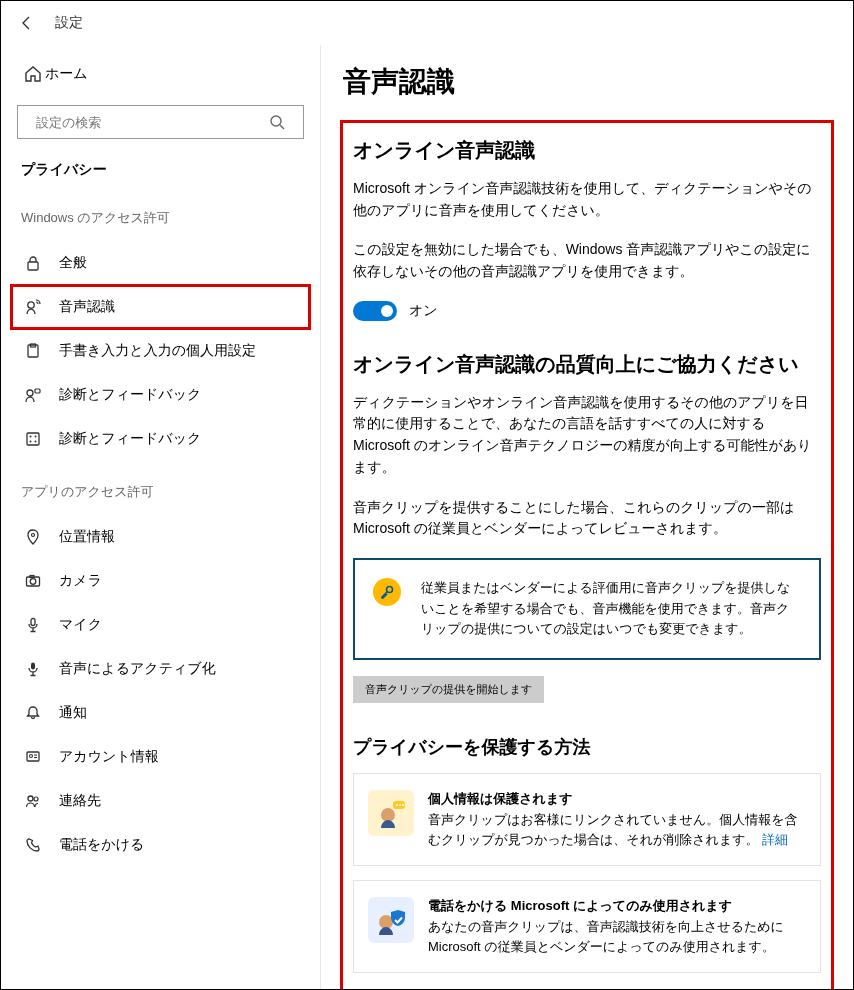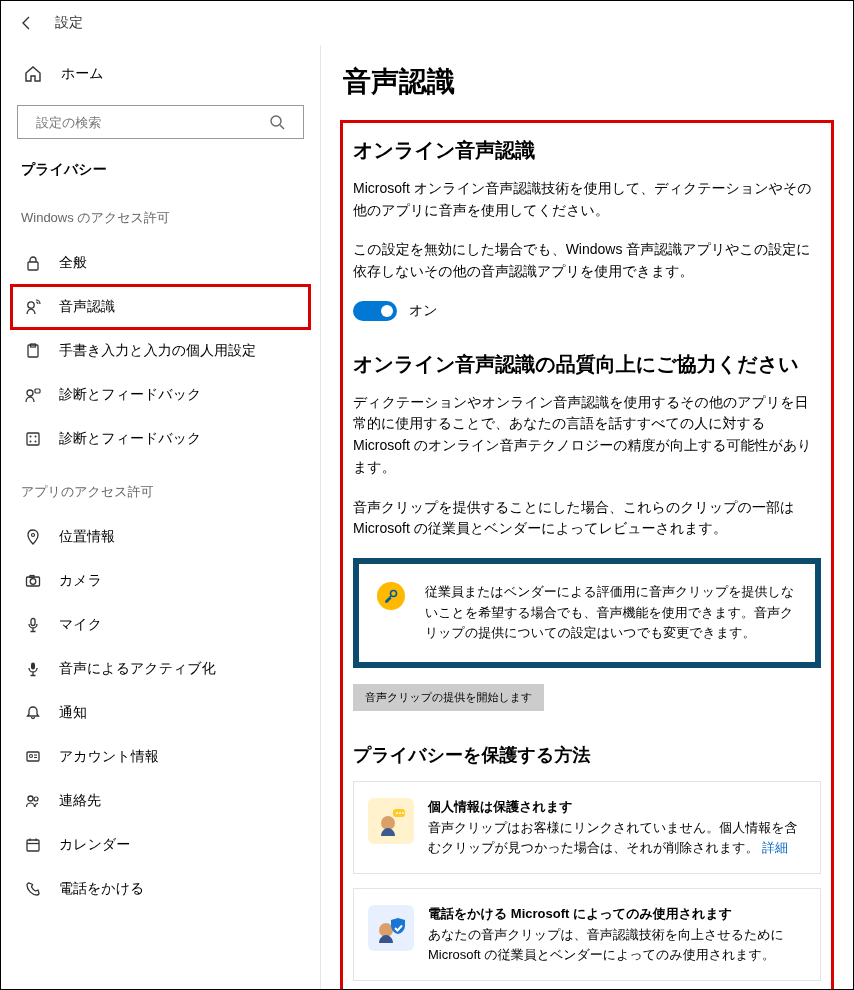--- a/index.html
+++ b/index.html
@@ -4,39 +4,39 @@
 <style>
 * { box-sizing: border-box; margin: 0; padding: 0; }
 body { font-family: "Yu Gothic UI", "Meiryo", sans-serif; background: #fff; color: #000; width: 854px; height: 990px; overflow: hidden; display: flex; flex-direction: column; border: 1px solid #000; }
 .titlebar { height: 44px; display: flex; align-items: center; padding: 0 12px; }
 .back-btn { width: 28px; height: 28px; display: flex; align-items: center; justify-content: center; margin-right: 14px; }
 .titlebar-title { font-size: 14px; color: #333; }
 .app { display: flex; flex: 1; overflow: hidden; }
 .sidebar { width: 320px; padding: 8px 10px 0 10px; display: flex; flex-direction: column; border-right: 1px solid #e6e6e6; }
 .home-row { display: flex; align-items: center; height: 42px; padding-left: 10px; margin-bottom: 6px; }
 .home-row .icon-wrap { width: 24px; display: flex; justify-content: center; }
-.home-row .lbl { margin-left: 16px; font-size: 14px; }
+.home-row .lbl { margin-left: 0; font-size: 14px; }
 .search-box { height: 34px; border: 1px solid #999; display: flex; align-items: center; padding: 0 18px; margin: 4px 6px 18px 6px; }
 .search-box input { border: none; outline: none; flex: 1; font-size: 13px; background: transparent; }
 .sidebar-heading { font-size: 14px; font-weight: 600; margin: 4px 0 24px 10px; }
 .group-label { font-size: 13px; color: #666; margin: 6px 0 14px 10px; }
 .nav-item { display: flex; align-items: center; height: 44px; padding-left: 10px; cursor: pointer; }
 .nav-item .icon-wrap { width: 24px; display: flex; justify-content: center; color: #222; }
 .nav-item .lbl { margin-left: 14px; font-size: 14px; }
 .nav-item.selected { outline: 3px solid #d90000; outline-offset: -2px; }
 .content { flex: 1; overflow-y: auto; padding: 18px 22px 20px 22px; }
 .page-title { font-size: 28px; font-weight: 600; margin-bottom: 22px; }
 .red-frame { outline: 3px solid #d90000; padding: 8px 10px 12px 10px; }
 .section-title { font-size: 20px; font-weight: 600; margin: 6px 0 14px 0; }
 .para { font-size: 14px; line-height: 1.55; margin-bottom: 18px; }
 .toggle-row { display: flex; align-items: center; margin-bottom: 30px; }
 .toggle { width: 44px; height: 20px; border-radius: 10px; background: #0078d4; position: relative; margin-right: 12px; }
 .toggle .knob { width: 12px; height: 12px; background: #fff; border-radius: 50%; position: absolute; top: 4px; right: 4px; }
 .toggle-label { font-size: 14px; }
-.info-box { border: 6px solid #0c4a6e; padding: 18px 18px; display: flex; margin: 10px 0 16px 0; }
+.info-box { border: 2px solid #0c4a6e; padding: 18px 18px; display: flex; margin: 10px 0 16px 0; }
 .info-box .cicon { width: 28px; height: 28px; border-radius: 50%; background: #ffb900; display: flex; align-items: center; justify-content: center; margin-right: 20px; flex-shrink: 0; }
 .info-box .txt { font-size: 13px; line-height: 1.6; }
 .gray-btn { display: inline-block; background: #ccc; padding: 6px 12px; font-size: 11px; margin-bottom: 26px; }
 .priv-card { border: 1px solid #e3e3e3; padding: 16px 14px; display: flex; margin-bottom: 14px; }
 .priv-card .pic { width: 46px; height: 46px; border-radius: 6px; background: #fff2cc; display: flex; align-items: center; justify-content: center; margin-right: 14px; flex-shrink: 0; position: relative; }
 .priv-card.card2 .pic { background: #e8f0ff; }
 .priv-card .pt { font-size: 13px; font-weight: 700; margin-bottom: 2px; }
 .priv-card .pd { font-size: 13px; line-height: 1.5; }
 .link { color: #0067c0; font-size: 13px; cursor: pointer; margin-top: 42px; }
 svg { display: block; }
@@ -192,31 +192,20 @@
             <circle cx="5.5" cy="5.5" r="2.5" fill="none" stroke="#333" stroke-width="1.3"></circle>
             <circle cx="11" cy="6" r="2" fill="none" stroke="#333" stroke-width="1.2"></circle>
             <path d="M1.5 14c0-2.5 2-4 4-4s4 1.5 4 4M10 14c0-2 1-3.5 3-3.5" fill="none" stroke="#333" stroke-width="1.2"></path>
           </svg>
         </span>
       <span class="lbl">連絡先</span>
     </div>
     <div class="nav-item">
       <span class="icon-wrap">
           <svg width="16" height="16" viewBox="0 0 16 16">
-            <rect x="2" y="3" width="12" height="11" rx="1" fill="none" stroke="#333" stroke-width="1.3"></rect>
-            <line x1="2" y1="6.5" x2="14" y2="6.5" stroke="#333" stroke-width="1.3"></line>
-            <line x1="5" y1="1.5" x2="5" y2="4" stroke="#333" stroke-width="1.3"></line>
-            <line x1="11" y1="1.5" x2="11" y2="4" stroke="#333" stroke-width="1.3"></line>
-          </svg>
-        </span>
-      <span class="lbl">カレンダー</span>
-    </div>
-    <div class="nav-item">
-      <span class="icon-wrap">
-          <svg width="16" height="16" viewBox="0 0 16 16">
             <path d="M4 2 c-1 0-2 1-2 2 0 5 5 10 10 10 1 0 2-1 2-2l-1-3-2.5 1c-2-1-3-2-4-4l1-2.5z" fill="none" stroke="#333" stroke-width="1.3"></path>
           </svg>
         </span>
       <span class="lbl">電話をかける</span>
     </div>
 
   </div>
 
   <div class="content">
     <div class="page-title">音声認識</div>

